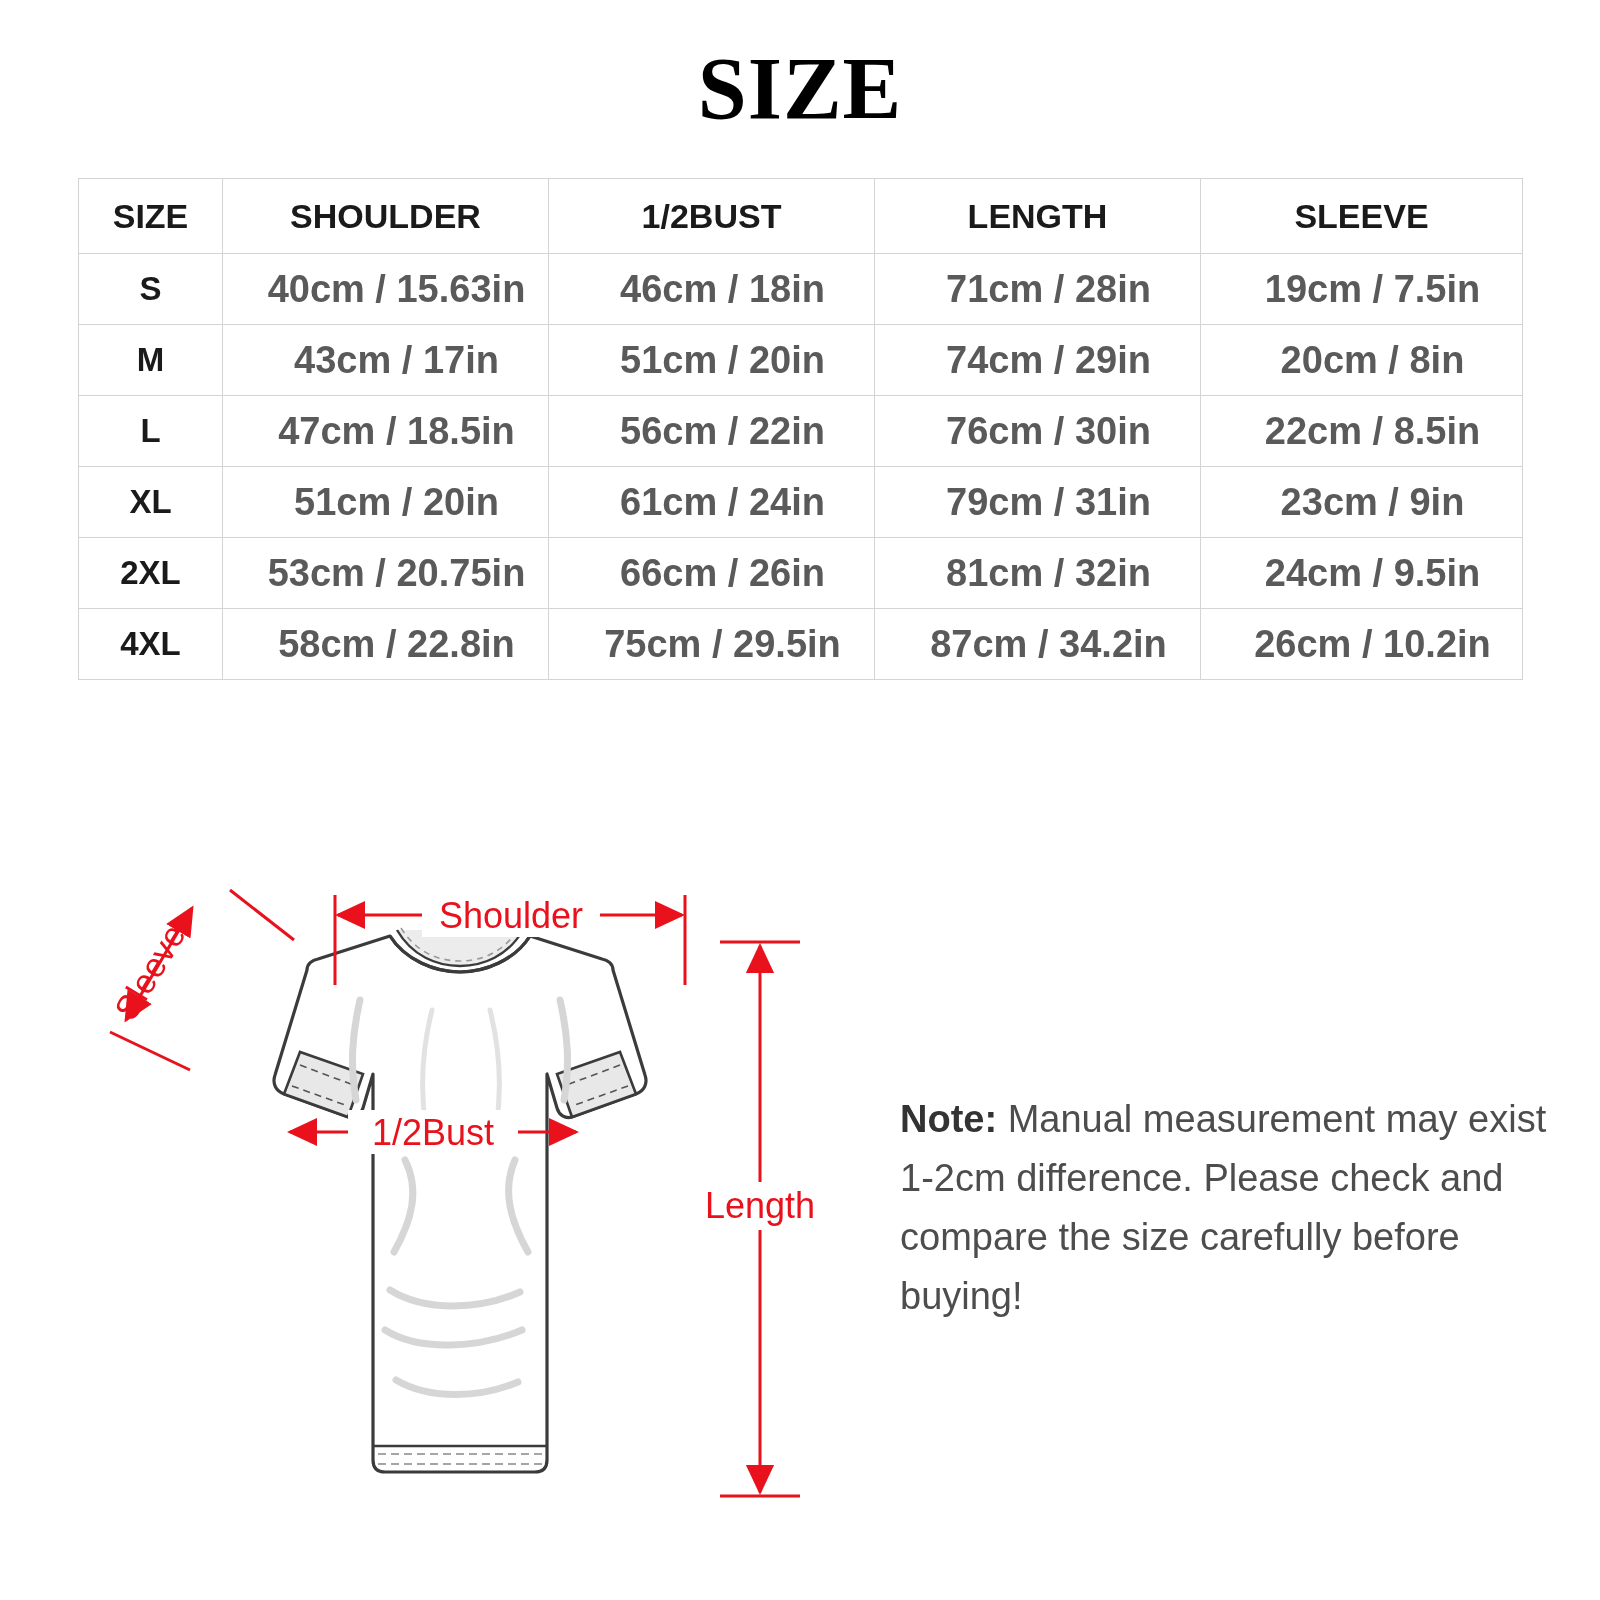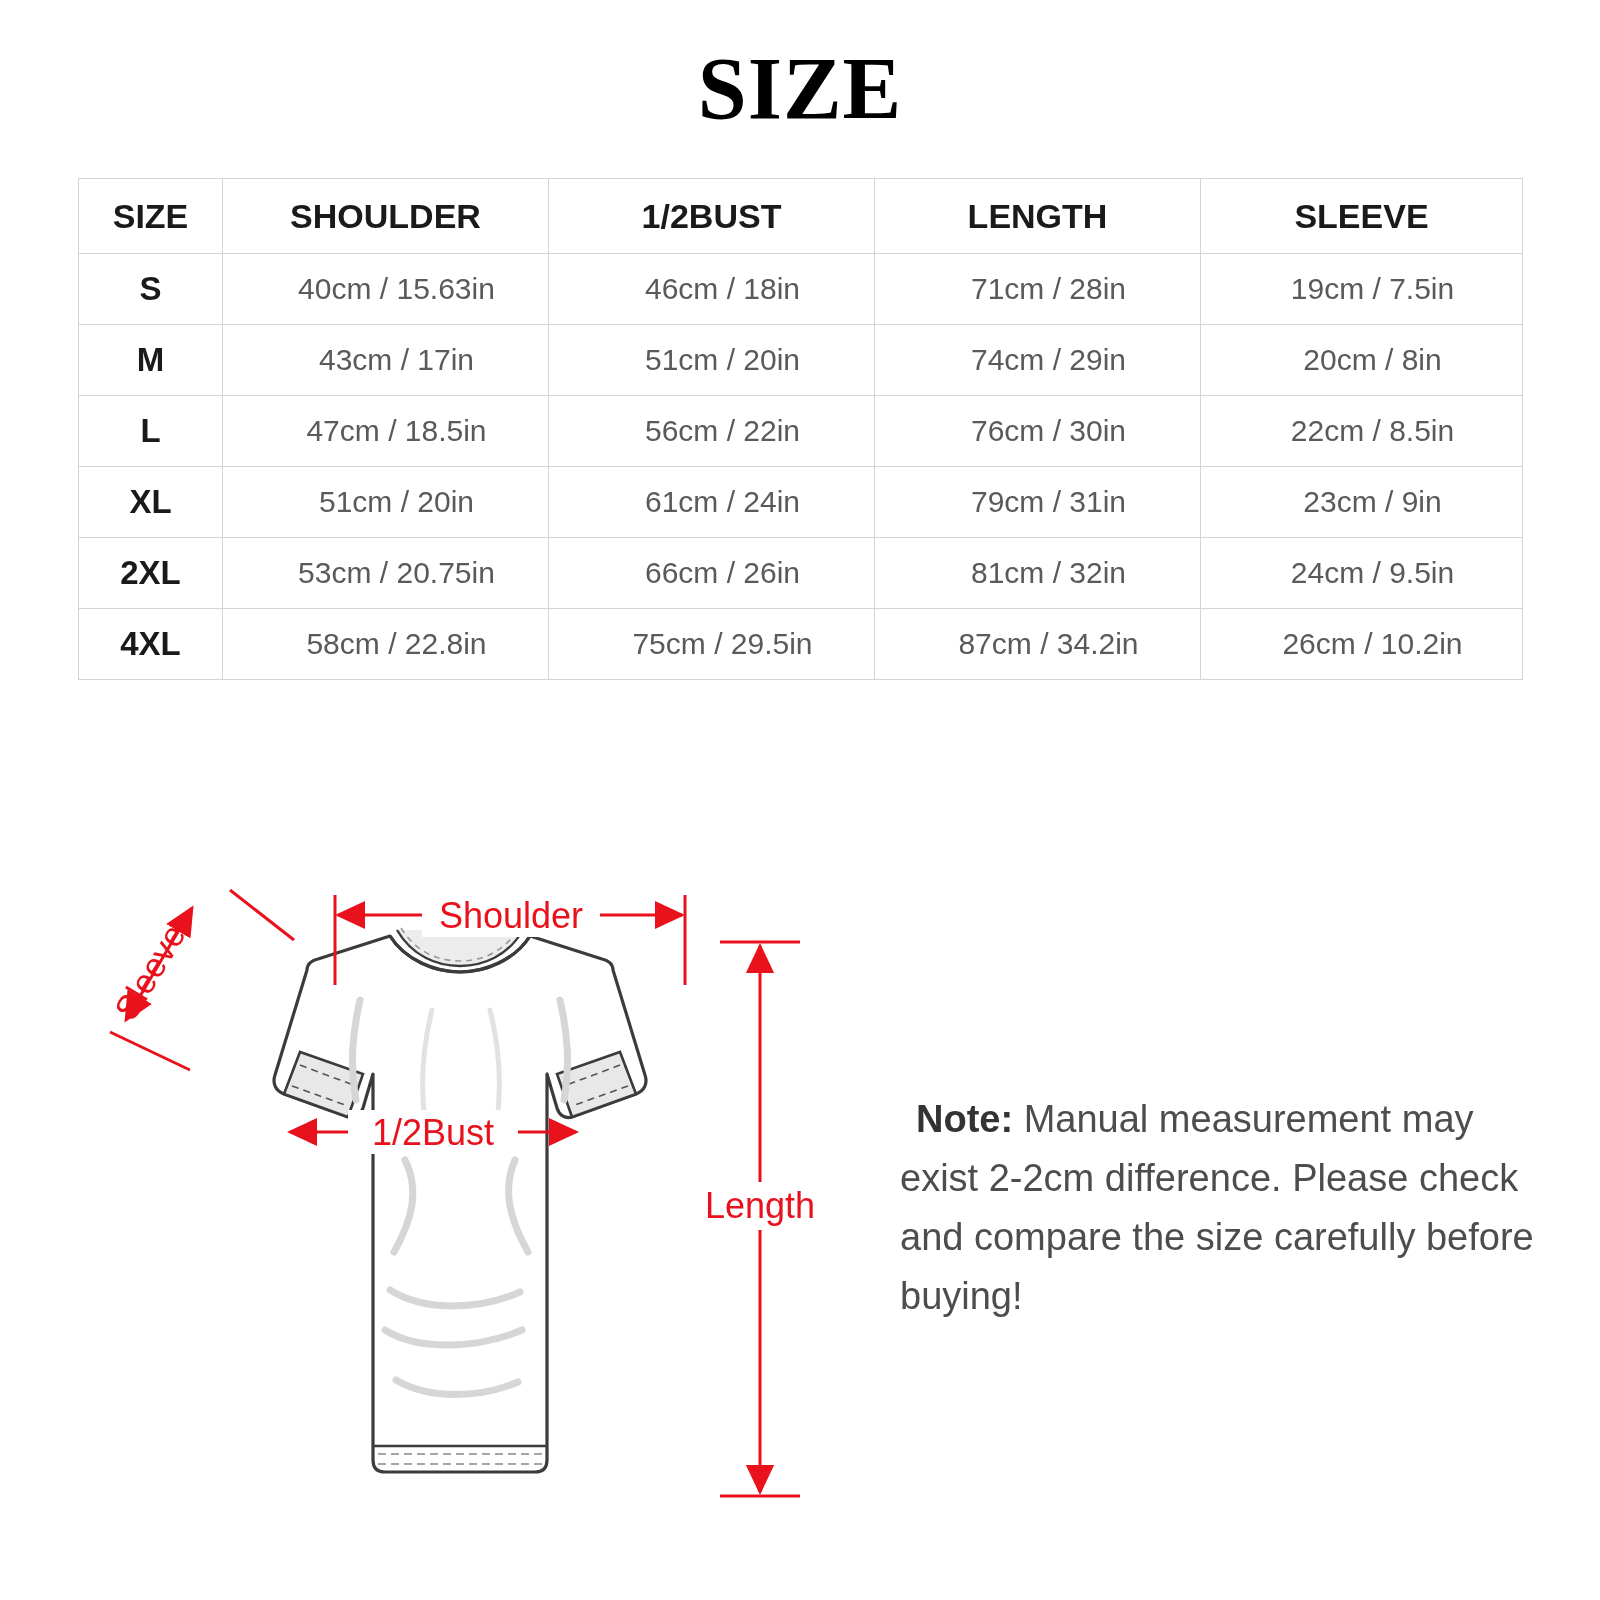--- a/index.html
+++ b/index.html
@@ -50,23 +50,23 @@
     font-weight: bold;
     color: #1a1a1a;
     height: 74px;
   }
   .size-table td.size-cell {
     font-size: 33px;
     font-weight: bold;
     color: #1a1a1a;
   }
   .size-table td.val {
-    font-size: 30px;
+    font-size: 38px;
     color: #5a5a5a;
-    font-weight: normal;
+    font-weight: bold;
     padding-left: 22px;
   }
   .col-size   { width: 144px; }
   .col-should { width: 326px; }
   .col-bust   { width: 326px; }
   .col-length { width: 326px; }
   .col-sleeve { width: 322px; }
 
   
   .diagram {
@@ -84,21 +84,20 @@
     top: 1090px;
     left: 900px;
     width: 660px;
     font-size: 38px;
     line-height: 1.55;
     color: #4d4d4d;
   }
   .note b {
     color: #333333;
     font-weight: bold;
-    margin-left: 16px;
   }
 </style>
 </head>
 <body>
 
 <div class="title">SIZE</div>
 
 <table class="size-table">
   <colgroup>
     <col class="col-size">
@@ -254,14 +253,14 @@
       <line x1="660" y1="82" x2="740" y2="82" stroke="#e8111c" stroke-width="3"></line>
       <line x1="660" y1="636" x2="740" y2="636" stroke="#e8111c" stroke-width="3"></line>
       <line x1="700" y1="86" x2="700" y2="632" stroke="#e8111c" stroke-width="3" marker-start="url(#arrL)" marker-end="url(#arrR)"></line>
       <rect x="640" y="322" width="120" height="48" fill="#ffffff"></rect>
       <text x="700" y="358" text-anchor="middle" font-family="'Liberation Sans', sans-serif" font-size="36" fill="#e8111c">Length</text>
     </g>
   </svg>
 </div>
 
 <div class="note">
-  <b>Note:</b><span> Manual measurement may exist 2-2cm difference. Please check and compare the size carefully before buying!</span>
+  <b>Note:</b><span> Manual measurement may exist 1-2cm difference. Please check and compare the size carefully before buying!</span>
 </div>
 
 </body></html>

